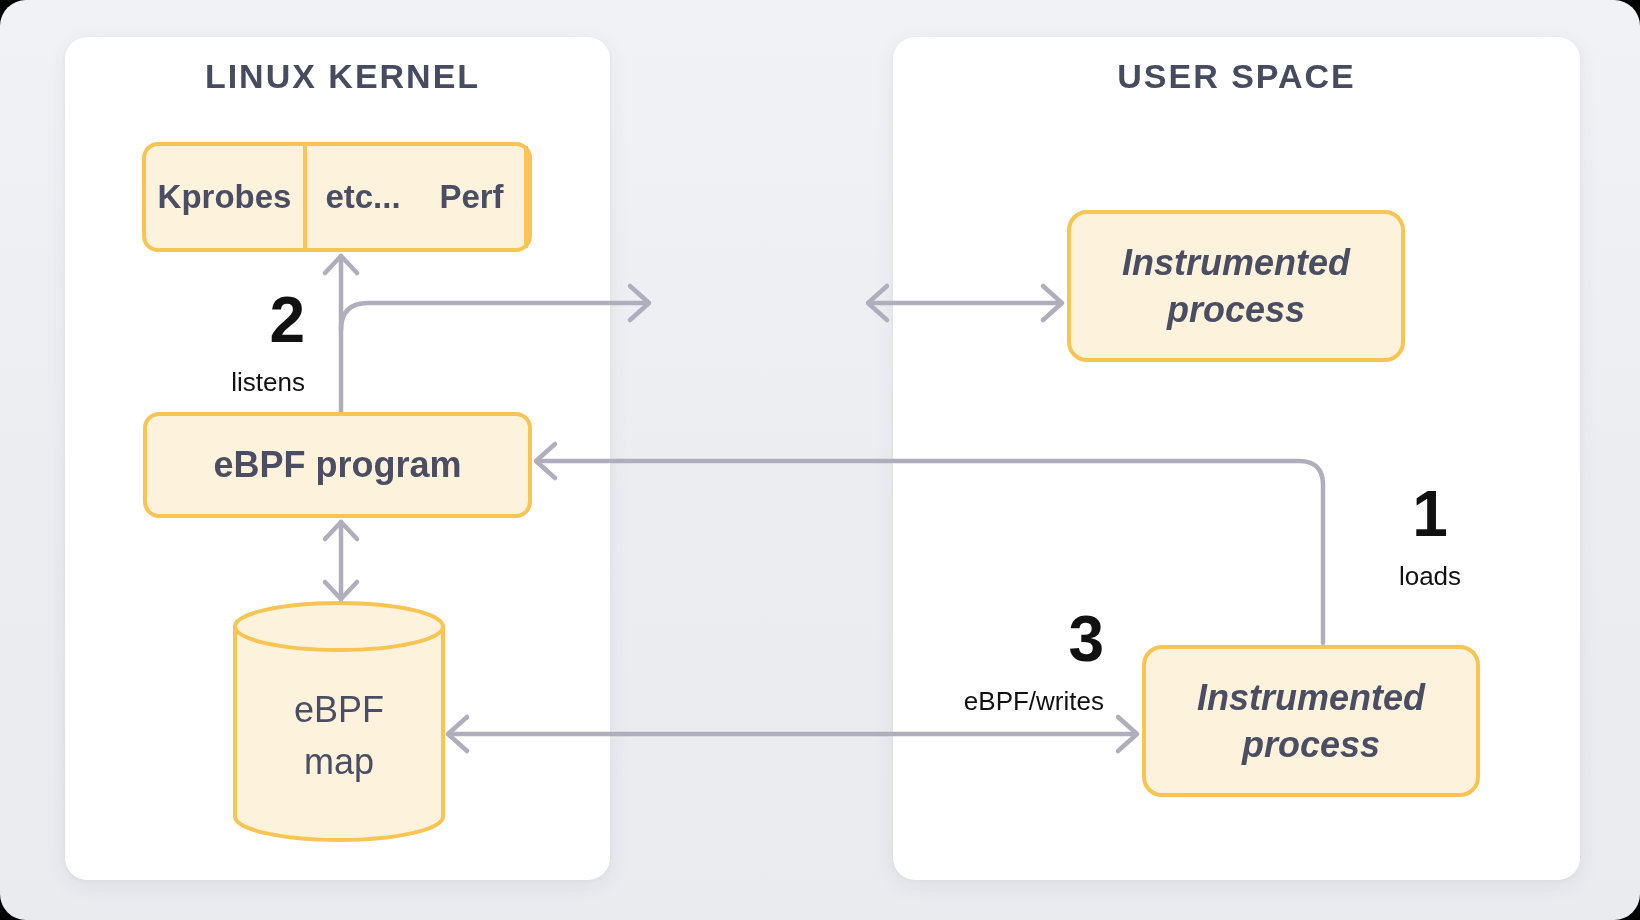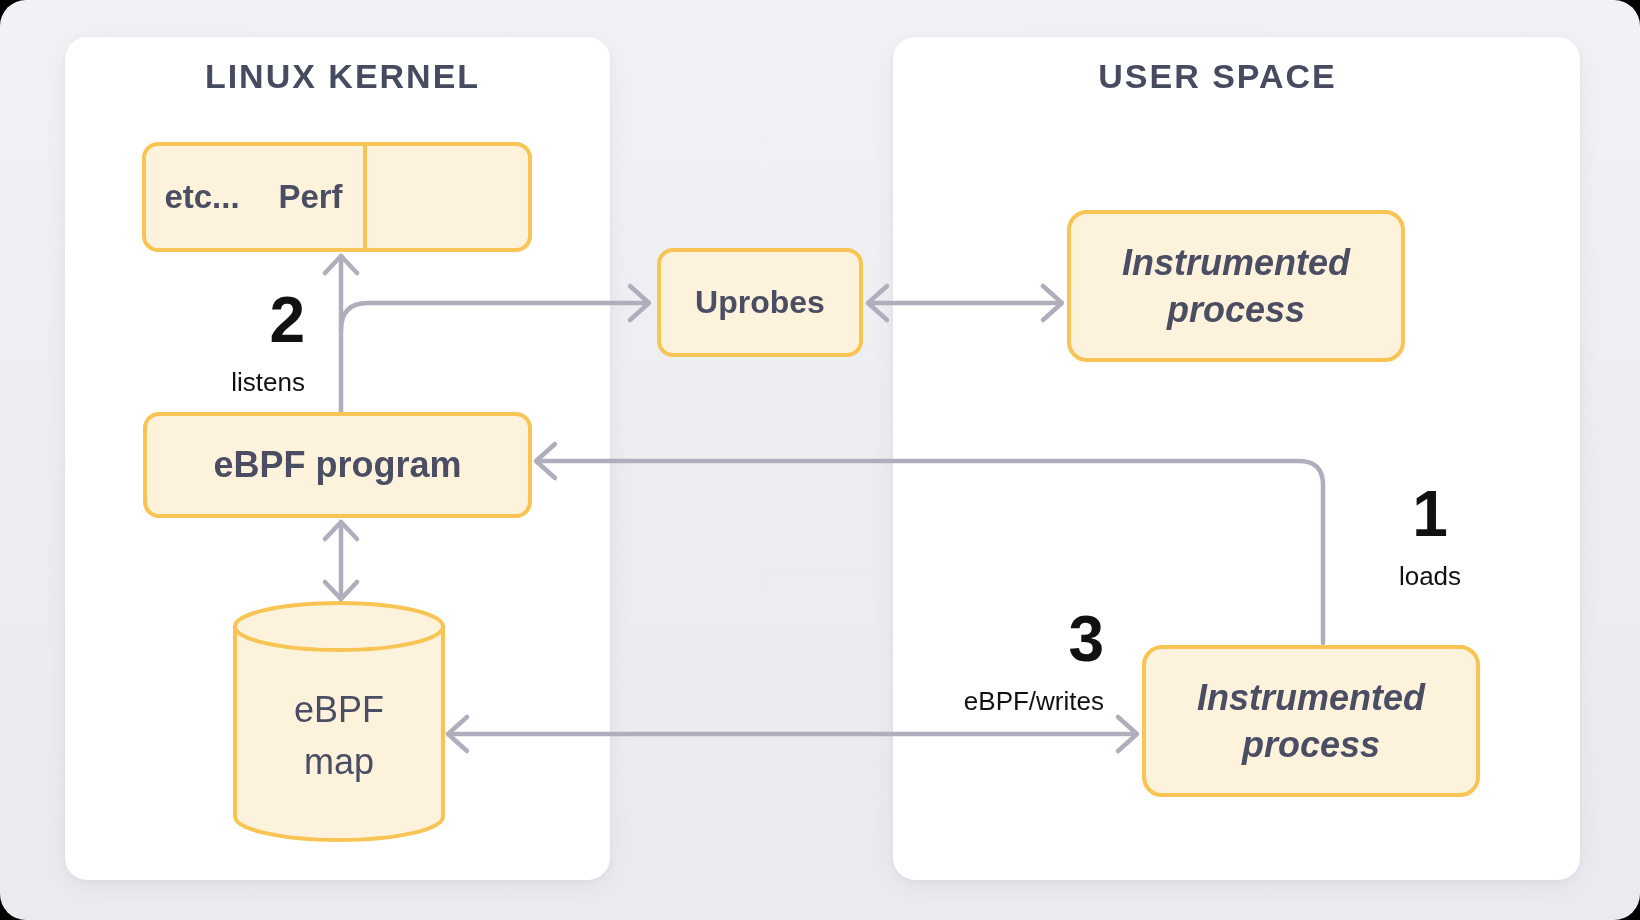--- a/index.html
+++ b/index.html
@@ -7,21 +7,21 @@
        font-family:"Liberation Sans","DejaVu Sans",sans-serif;}
   .canvas{position:relative;width:1640px;height:920px;border-radius:26px;overflow:hidden;
           background:linear-gradient(180deg,#f1f2f5 0%,#ecedf1 55%,#e9ebef 100%);}
   .panel{position:absolute;top:37px;height:843px;background:#ffffff;border-radius:22px;
          box-shadow:0 6px 22px rgba(70,75,100,0.07),0 1px 4px rgba(70,75,100,0.05);}
   .panel-kernel{left:65px;width:545px;}
   .panel-user{left:893px;width:687px;}
   .panel-title{position:absolute;top:59px;line-height:34px;width:100%;text-align:center;
                font-size:34px;font-weight:800;letter-spacing:2px;color:#474b60;}
   .ptitle-kernel{left:65px;width:555px;}
-  .ptitle-user{left:874px;width:687px;}
+  .ptitle-user{left:893px;width:687px;}
 
   .ybox{position:absolute;background:#fdf3dd;border:4px solid #f8c453;border-radius:16px;
         color:#4b4e63;font-weight:700;display:flex;align-items:center;justify-content:center;
         text-align:center;box-sizing:border-box;}
   .probe-row{left:142px;top:142px;width:390px;height:110px;padding:0;display:flex;
              align-items:stretch;justify-content:flex-start;}
   .probe-cell{display:flex;align-items:center;justify-content:center;font-size:33px;font-weight:700;}
   .probe-cell.c1{width:157px;border-right:4px solid #f8c453;}
   .probe-cell.c2{width:105px;border-right:4px solid #f8c453;}
   .probe-cell.c3{width:112px;}
@@ -92,25 +92,25 @@
     </g>
 
     <g>
       <path class="arrow" d="M 449 734 L 1136 734"></path>
       <path class="arrow" d="M 467 717 L 448 734 L 467 751"></path>
       <path class="arrow" d="M 1118 717 L 1137 734 L 1118 751"></path>
     </g>
   </svg>
 
   <div class="ybox probe-row">
+    <div class="probe-cell c1">Kprobes</div>
     <div class="probe-cell c3">etc...</div>
     <div class="probe-cell c2">Perf</div>
   </div>
 
-  <div class="ybox uprobes">Uprobes</div>
 
   <div class="ybox ebpf-program">eBPF program</div>
 
   <div class="cyl-label">eBPF map</div>
 
   <div class="ybox instr instr1">Instrumented process</div>
 
   <div class="ybox instr instr2">Instrumented process</div>
 
   <div class="step step2">

